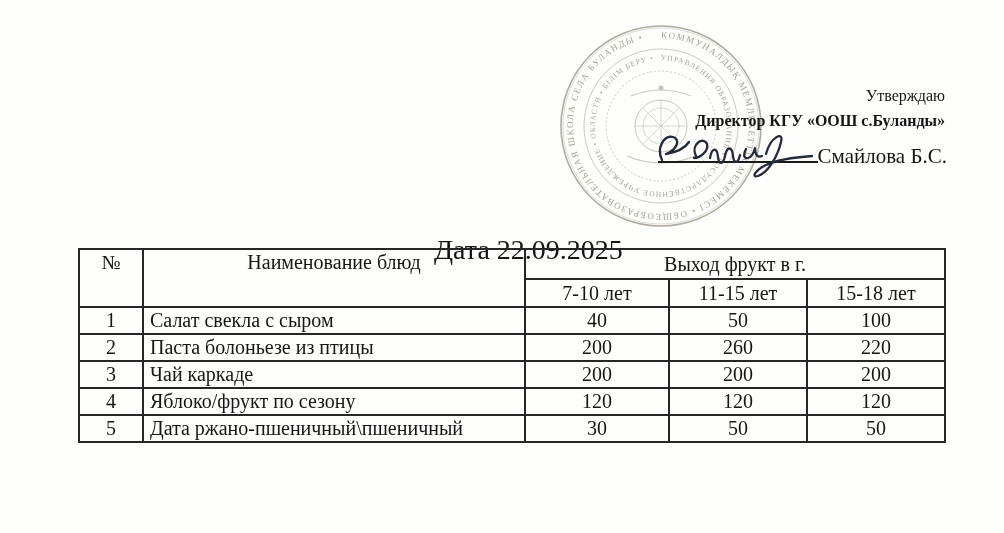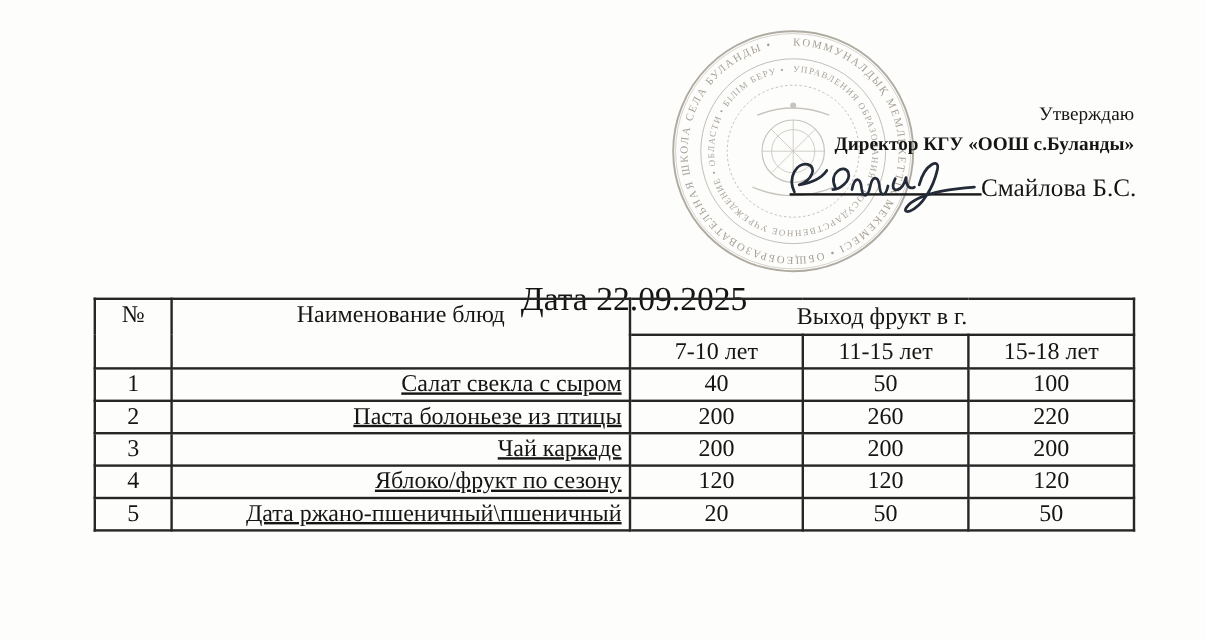--- a/index.html
+++ b/index.html
@@ -32,21 +32,21 @@
     border-collapse:collapse;table-layout:fixed;
   }
   table.menu td{
     border:2px solid #262626;
     font-size:20px;line-height:1.15;
     padding:1px 6px;
     overflow:hidden;white-space:nowrap;
   }
   td.c-center{text-align:center;}
   td.c-top{vertical-align:top;padding-top:3px;}
-  td.c-name{text-align:right;padding-left:10px;text-decoration:underline;}
+  td.c-name{text-align:left;padding-left:10px;}
   tr.hdr1{height:30px;}
   tr.hdr2{height:28px;}
   tr.datarow{height:27px;}
 </style>
 </head>
 <body>
 
 <div class="page">
 
   <svg class="stamp" viewBox="-108 -108 216 216">
@@ -140,19 +140,19 @@
       <tr class="datarow">
         <td class="c-center">4</td>
         <td class="c-name">Яблоко/фрукт по сезону</td>
         <td class="c-center">120</td>
         <td class="c-center">120</td>
         <td class="c-center">120</td>
       </tr>
       <tr class="datarow">
         <td class="c-center">5</td>
         <td class="c-name">Дата ржано-пшеничный\пшеничный</td>
-        <td class="c-center">20</td>
+        <td class="c-center">30</td>
         <td class="c-center">50</td>
         <td class="c-center">50</td>
       </tr>
     </tbody>
   </table>
 </div>
 
 </body></html>

